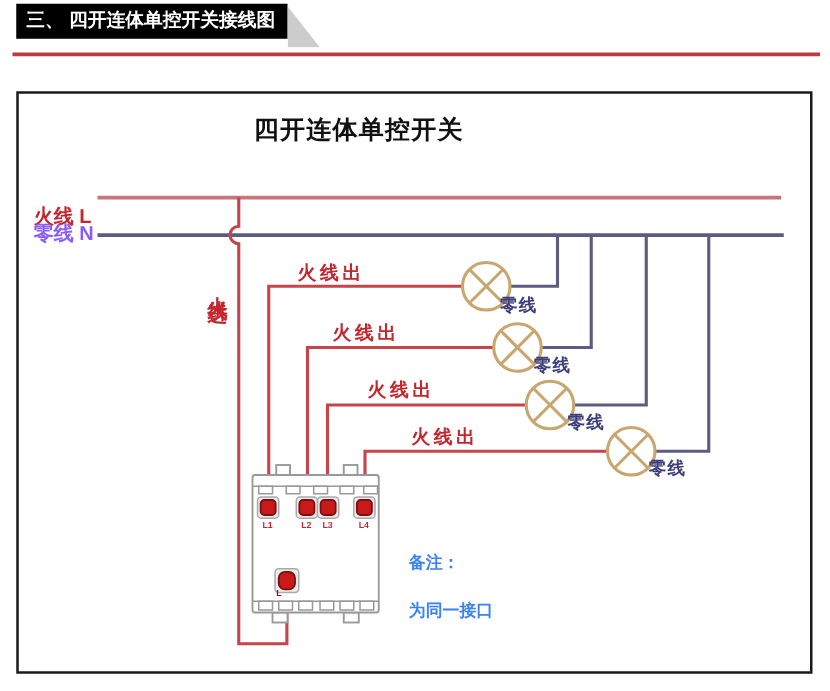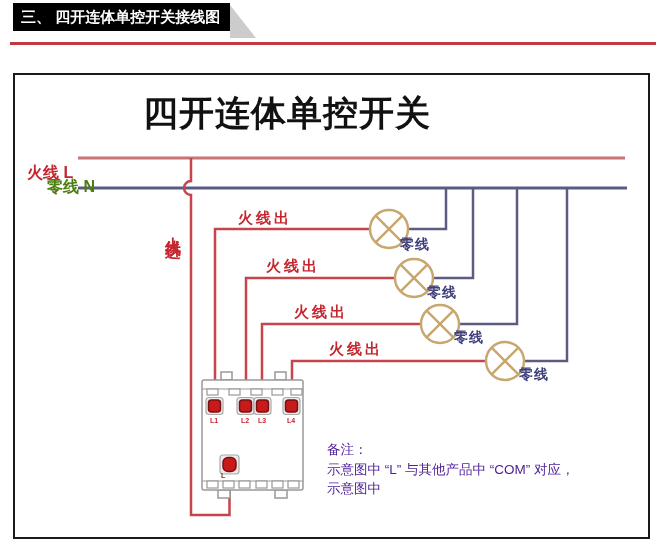--- a/index.html
+++ b/index.html
@@ -19,42 +19,42 @@
     clip-path:polygon(0 0,100% 100%,0 100%);
   }
   .red-rule{left:10px;top:42px;width:646px;height:3px;background:#bf3b41;}
   
   .frame{
     left:13px;top:73px;width:637px;height:466px;background:#ffffff;
     border:2px solid #1a1a1a;box-sizing:border-box;
   }
   .title{
     left:13px;top:90px;width:548px;text-align:center;
-    font-size:35px;font-weight:bold;color:#111111;letter-spacing:1px;
+    font-size:20px;font-weight:bold;color:#111111;letter-spacing:1px;
   }
   .lbl{font-weight:bold;white-space:nowrap;}
   .red-lbl{color:#c5262e;}
   .navy-lbl{color:#3d3d7a;}
   .live-main-lbl{left:27px;top:163px;font-size:16px;}
-  .neutral-main-lbl{left:27px;top:177px;font-size:16px;color:#4d7c0f;margin-left:20px;}
+  .neutral-main-lbl{left:27px;top:177px;font-size:16px;color:#8b5cf6;}
   .live-in-lbl{
     left:162px;top:224px;font-size:16px;letter-spacing:3px;
     writing-mode:vertical-rl;text-orientation:upright;
   }
   .live-out{font-size:15px;letter-spacing:3px;text-align:center;}
   .lo1{left:238px;top:209px;} .lo2{left:266px;top:257px;}
   .lo3{left:294px;top:303px;} .lo4{left:329px;top:340px;}
   .neutral-out{font-size:14px;letter-spacing:1px;margin-top:37px;}
   .no1{left:400px;top:199px;} .no2{left:427px;top:247px;}
   .no3{left:454px;top:292px;} .no4{left:519px;top:329px;}
   .term-lbl{font-size:7px;font-weight:bold;color:#cc2233;width:16px;text-align:center;}
   .t1{left:206px;top:417px;} .t2{left:237px;top:417px;}
   .t3{left:254px;top:417px;} .t4{left:283px;top:417px;}
   .tcom{left:221px;top:472px;font-size:7px;font-weight:bold;color:#8a1a1a;}
-  .note{color:#4c1d95;font-size:13.5px;font-weight:normal;white-space:nowrap;}
+  .note{color:#3b82f6;font-size:13.5px;font-weight:bold;white-space:nowrap;}
   .note1{left:327px;top:441px;} .note2{left:327px;top:461px;} .note3{left:327px;top:480px;}
   svg{position:absolute;left:0;top:0;}
 </style>
 </head>
 <body>
 
 <div id="stage">
 
   <div class="abs banner">
     <span>三、 四开连体单控开关接线图</span>
@@ -165,16 +165,15 @@
   <div class="abs lbl navy-lbl neutral-out no3">零线</div>
   <div class="abs lbl navy-lbl neutral-out no4">零线</div>
 
   <div class="abs term-lbl t1">L1</div>
   <div class="abs term-lbl t2">L2</div>
   <div class="abs term-lbl t3">L3</div>
   <div class="abs term-lbl t4">L4</div>
   <div class="abs tcom">L</div>
 
   <div class="abs note note1">备注：</div>
-  <div class="abs note note2">示意图中 “L” 与其他产品中 “COM” 对应，</div>
-  <div class="abs note note3">示意图中</div>
+  <div class="abs note note3">为同一接口</div>
 
 </div>
 
 </body></html>

